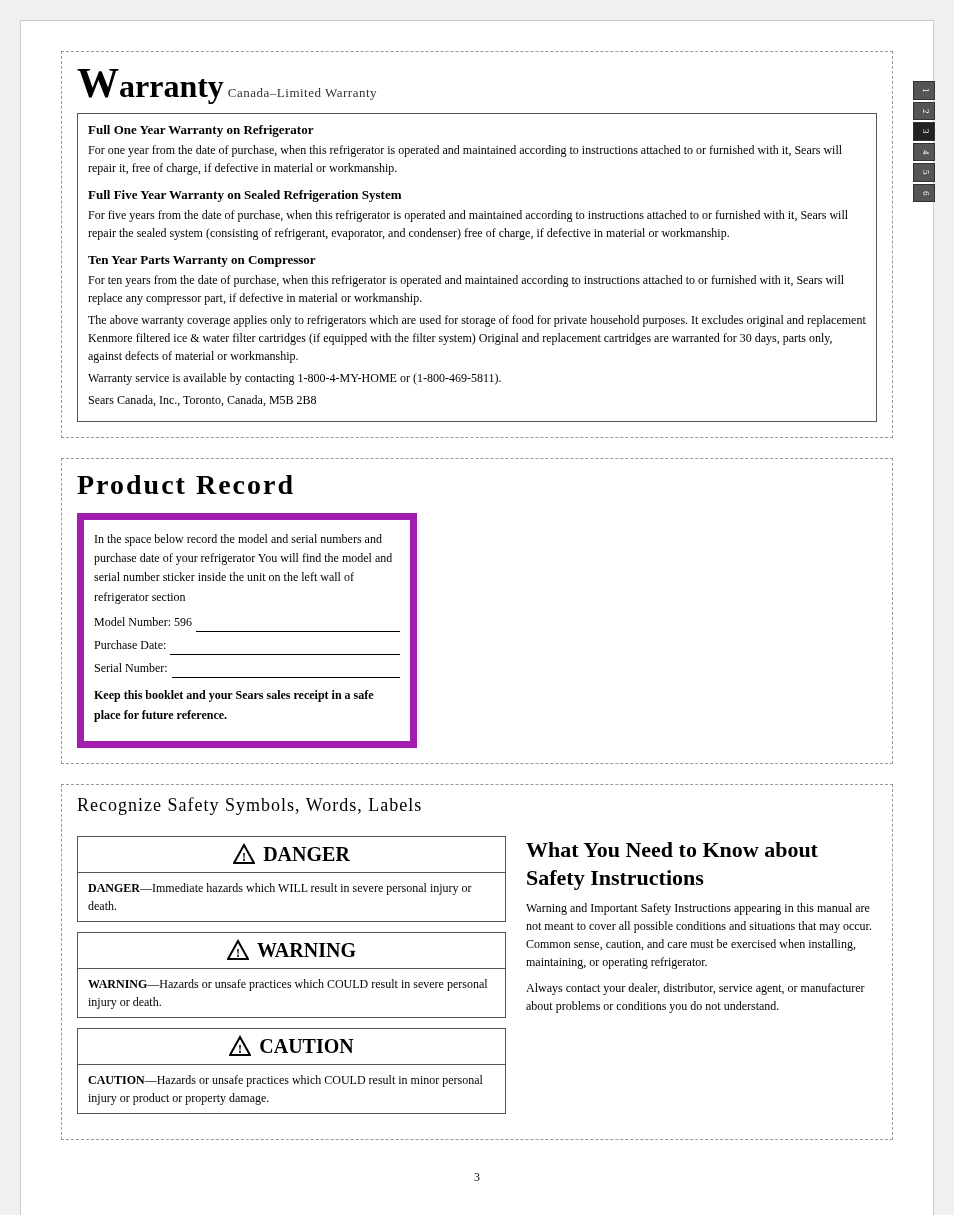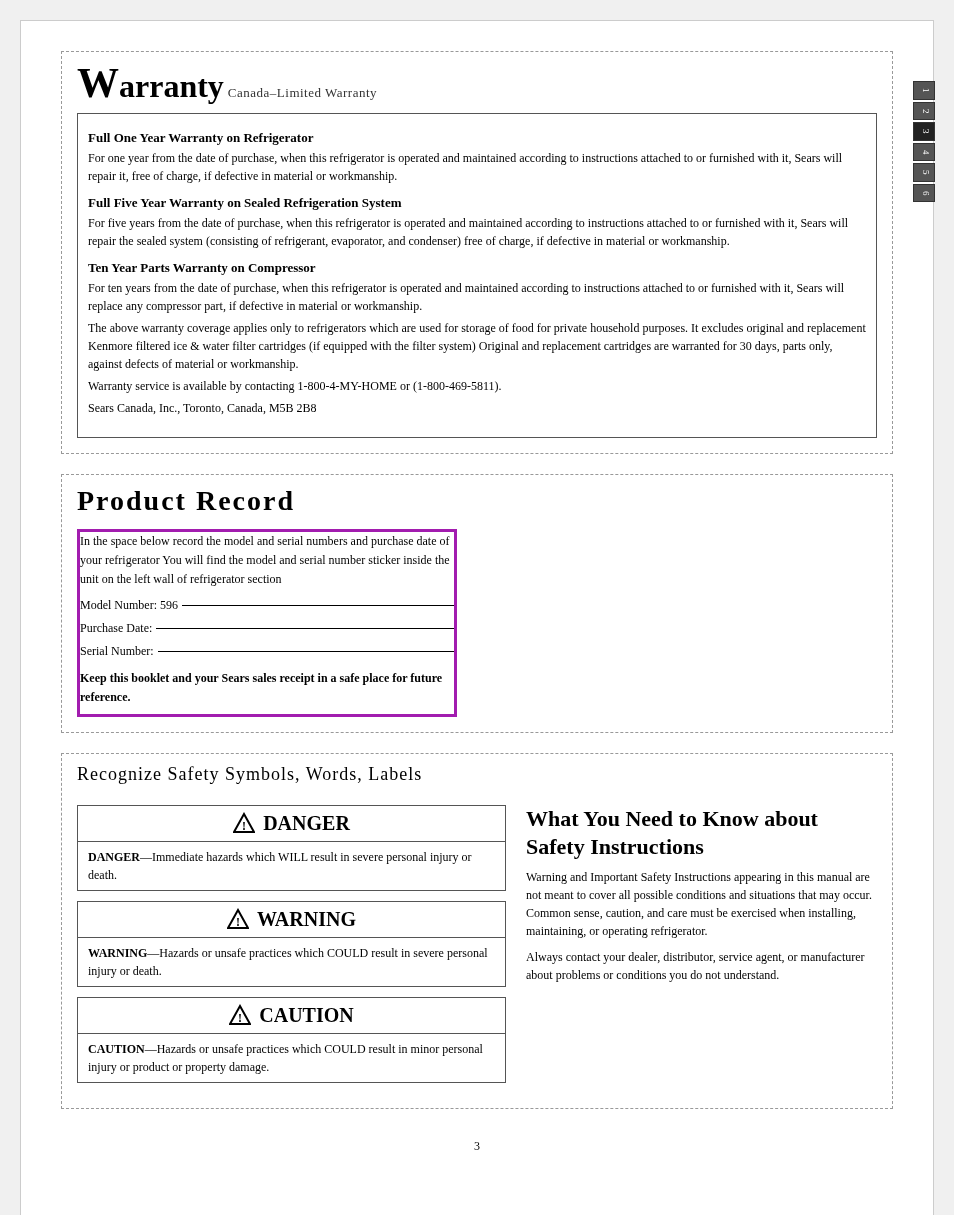--- a/index.html
+++ b/index.html
@@ -64,21 +64,21 @@
     }
     .warranty-subtitle {
       font-size: 13px;
       color: #333;
       margin-bottom: 10px;
       font-style: normal;
       letter-spacing: 0.5px;
     }
     .warranty-content {
       border: 1px solid #555;
-      padding: 16px 10px;
+      padding: 8px 10px;
     }
     .warranty-item-title {
       font-weight: bold;
       font-size: 13px;
       margin-top: 10px;
       margin-bottom: 3px;
     }
     .warranty-item-title:first-child {
       margin-top: 0;
     }
@@ -95,31 +95,32 @@
       margin-bottom: 20px;
     }
     .product-record-title {
       font-size: 28px;
       font-weight: bold;
       font-family: 'Times New Roman', serif;
       letter-spacing: 2px;
       margin-bottom: 12px;
     }
     .product-record-box {
-      border: 3px solid #a21caf;
-      width: 380px;
+      border: 7px solid #a21caf;
+      padding: 10px;
+      width: 340px;
       font-size: 12px;
       line-height: 1.6;
     }
     .product-record-box p {
       margin-bottom: 6px;
     }
     .field-line {
       display: flex;
-      align-items: center;
+      align-items: flex-end;
       margin-bottom: 4px;
       font-size: 12px;
     }
     .field-label {
       white-space: nowrap;
       margin-right: 4px;
     }
     .field-underline {
       flex: 1;
       border-bottom: 1px solid #000;

